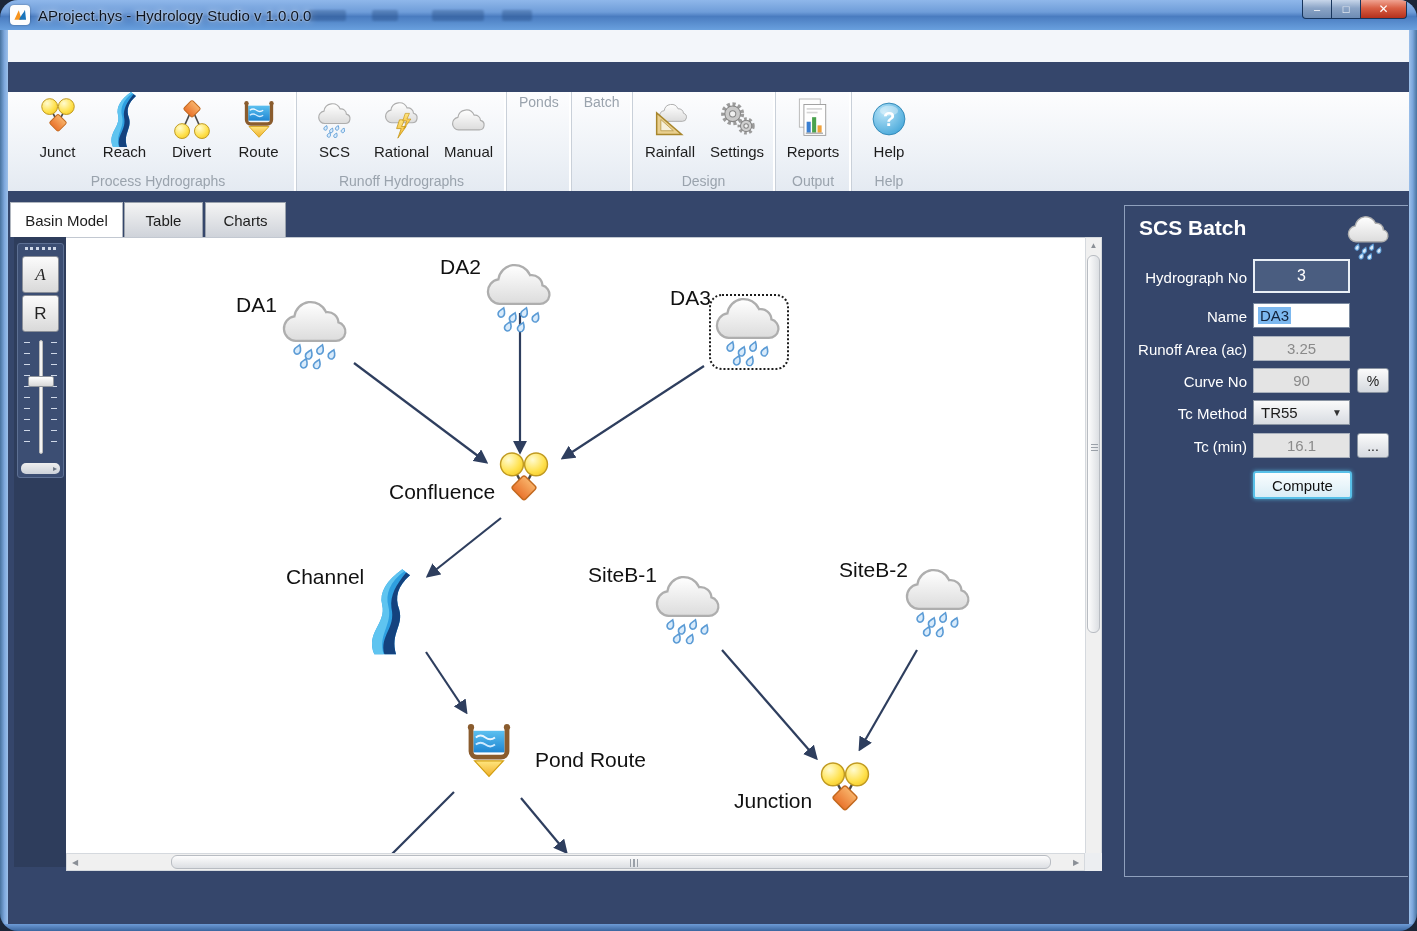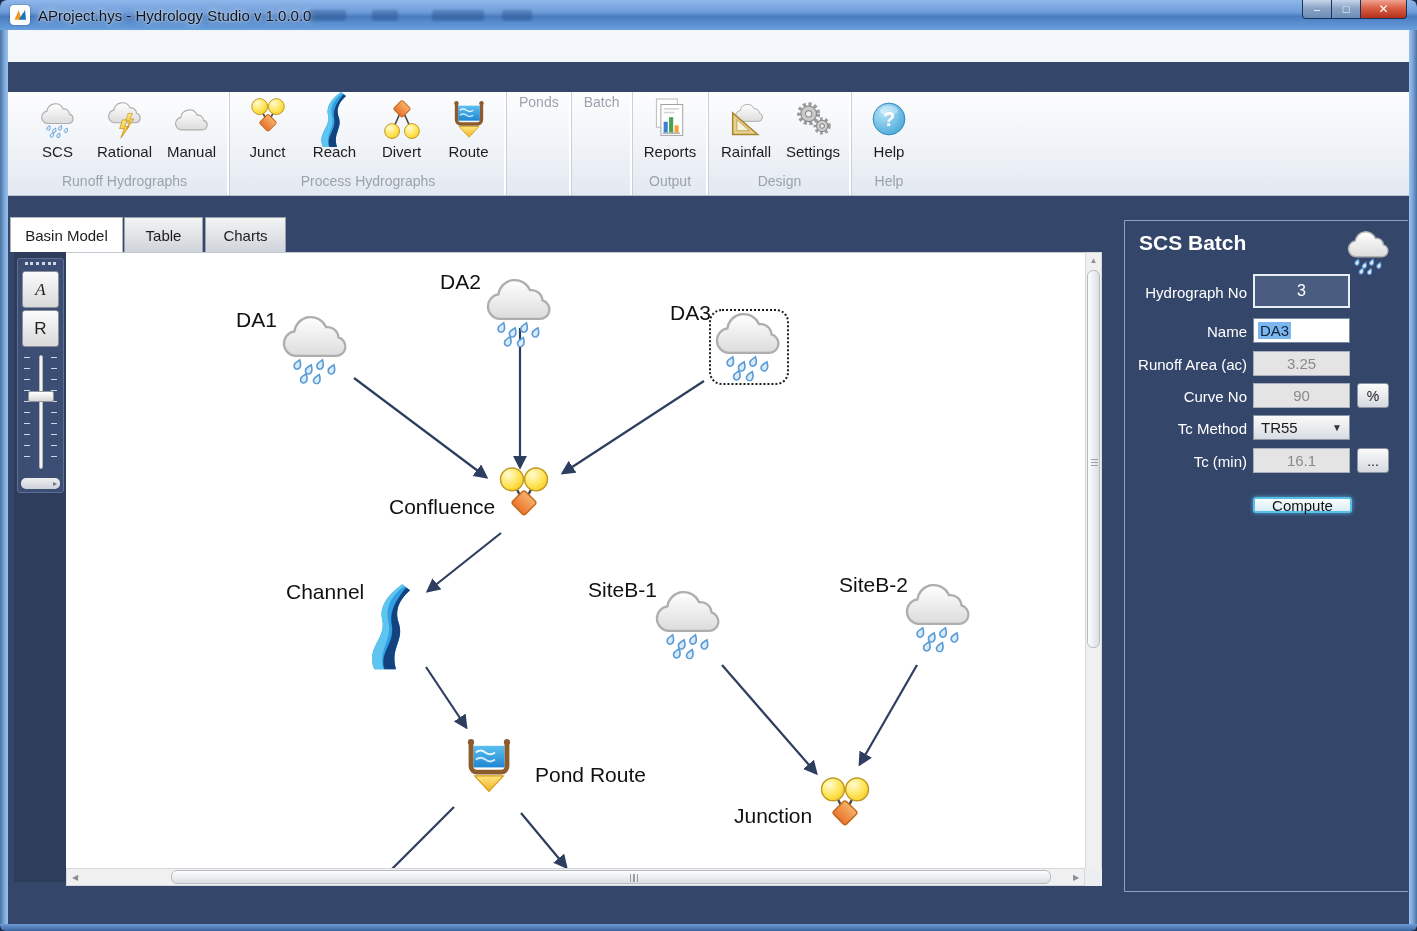--- a/index.html
+++ b/index.html
@@ -1,17 +1,17 @@
 <!DOCTYPE html>
 <html><head>
 <meta charset="utf-8">
 <style>
   html,body{margin:0;padding:0;background:#1b2638;font-family:"Liberation Sans",sans-serif;}
   *{box-sizing:border-box;}
-  .window{position:relative;width:1417px;height:931px;border-radius:2px;overflow:hidden;
+  .window{position:relative;width:1417px;height:931px;border-radius:18px;overflow:hidden;
     background:#35466b;box-shadow:inset 0 0 0 1px rgba(16,36,62,.9);}
   
   .titlebar{position:absolute;left:0;top:0;width:1417px;height:30px;
     background:linear-gradient(180deg,#8fb7ea 0%,#6f9dd9 40%,#4a7cc0 55%,#69a0de 100%);
     border-radius:7px 7px 0 0;display:flex;align-items:center;}
   .app-icon{width:20px;height:20px;margin:0 8px 0 10px;background:#fdfdfd;border-radius:4px;
     display:flex;align-items:center;justify-content:center;box-shadow:0 0 2px rgba(0,0,0,.4);}
   .title-text{font-size:15px;color:#0c1420;text-shadow:0 0 7px rgba(255,255,255,.95),0 0 2px rgba(255,255,255,.8);}
   .ghost{position:absolute;top:10px;height:11px;background:#1c4075;opacity:.32;border-radius:2px;filter:blur(1px);}
   .winbtns{position:absolute;right:10px;top:0;display:flex;}
@@ -43,21 +43,21 @@
     background:linear-gradient(180deg,#fdfdfe,#eef2f7 60%,#e3e9f1);border-bottom:1px solid #b9c2cc;
     display:flex;align-items:stretch;padding-left:12px;}
   .rgroup{display:flex;flex-direction:column;align-items:center;padding:0 4px;position:relative;}
   .rgroup + .rgroup{border-left:1px solid #c9d0d9;box-shadow:-2px 0 0 #ffffff;}
   .rbuttons{display:flex;flex:1;align-items:flex-start;padding-top:4px;}
   .rbtn{width:67px;display:flex;flex-direction:column;align-items:center;cursor:default;}
   .rbtn .ric{height:46px;display:flex;align-items:center;justify-content:center;}
   .rbtn .rlbl{font-size:15px;color:#1d1d1d;margin-top:1px;}
   .rgrouplbl{font-size:14px;color:#9aa3ad;padding:2px 8px 6px;white-space:nowrap;}
   
-  .content{position:absolute;left:0;top:176px;width:1401px;height:690px;background:#35466b;}
+  .content{position:absolute;left:0;top:161px;width:1401px;height:690px;background:#35466b;}
   .doctab{position:absolute;top:11px;height:35px;display:flex;align-items:center;justify-content:center;
     font-size:15px;color:#1d1d1d;border:1px solid #9aa2ad;border-bottom:none;
     background:linear-gradient(180deg,#f4f4f4,#cfd3da);cursor:default;}
   .doctab.active{background:#ffffff;z-index:3;border-color:#b0b6bf;}
   .navcol{position:absolute;left:6px;top:46px;width:52px;height:630px;background:#2e3d5c;}
   .canvas{position:absolute;left:58px;top:46px;width:1019px;height:616px;background:#ffffff;
     border-top:1px solid #c2c8d1;overflow:hidden;}
   .canvas svg.links{position:absolute;left:0;top:0;}
   .node{position:absolute;transform:translate(-50%,-50%);z-index:2;}
   .node-label{position:absolute;font-size:21px;color:#111;white-space:nowrap;z-index:3;}
@@ -108,23 +108,23 @@
   .pfield.highlight{height:34px;background:#4a5d80;border:2px solid #e9eff6;color:#fff;font-size:16px;}
   .pfield.white{height:25px;background:#ffffff;border:1px solid #7a8aa0;justify-content:flex-start;padding-left:4px;color:#12233c;}
   .pfield.white .sel{background:#7cb8ef;padding:0 2px;}
   .pfield.disabled{height:25px;background:#e4e4e4;border:1px solid #a8b0bc;color:#8a8a8a;}
   .pfield.dropdown{height:25px;background:linear-gradient(180deg,#fafafa,#d8dce2);border:1px solid #8a94a2;
     color:#1a1a1a;justify-content:space-between;padding:0 7px;}
   .pfield.dropdown .caret{font-size:10px;color:#333;}
   .pside{position:absolute;left:232px;width:32px;height:25px;border:1px solid #8a94a2;border-radius:3px;
     background:linear-gradient(180deg,#fbfbfb,#d5d9df);display:flex;align-items:center;justify-content:center;
     font-size:14px;color:#1a1a1a;}
-  .compute{position:absolute;left:128px;top:265px;width:99px;height:16px;border:2px solid #58c0e8;border-radius:3px;
+  .compute{position:absolute;left:128px;top:265px;width:99px;height:28px;border:2px solid #58c0e8;border-radius:3px;
     background:linear-gradient(180deg,#fafdfe,#d9edf6);font-size:15px;color:#111;
-    display:flex;align-items:center;justify-content:center;box-shadow:0 0 4px rgba(88,192,232,.8);margin-top:11px;}
+    display:flex;align-items:center;justify-content:center;box-shadow:0 0 4px rgba(88,192,232,.8);}
 </style>
 </head>
 <body>
 
 <svg width="0" height="0" style="position:absolute">
   <defs>
     <linearGradient id="gCloud" x1="0" y1="0" x2="0" y2="1">
         <stop offset="0" stop-color="#ffffff"></stop>
         <stop offset="1" stop-color="#dcdcdc"></stop>
       </linearGradient>
@@ -183,20 +183,73 @@
   <div class="frame-b"></div>
 
   <div class="client">
 
     <div class="ribbon-spacer"></div>
     <div class="ribbon-body" id="ribbon-body">
         <div class="rgroup">
           <div class="rbuttons">
             <div class="rbtn">
               <div class="ric">
+                <svg width="40" height="45" viewBox="0 0 48 54">
+                  <line x1="14" y1="12" x2="24" y2="31" stroke="#4a4a4a" stroke-width="2"></line>
+                  <line x1="34" y1="12" x2="24" y2="31" stroke="#4a4a4a" stroke-width="2"></line>
+                  <circle cx="14" cy="11.5" r="9.5" fill="url(#gBall)" stroke="#c09a22" stroke-width="1.2"></circle>
+                  <circle cx="34" cy="11.5" r="9.5" fill="url(#gBall)" stroke="#c09a22" stroke-width="1.2"></circle>
+                  <rect x="16.5" y="23.5" width="15" height="15" rx="2" transform="rotate(45 24 31)" fill="url(#gDiamond)" stroke="#c2691f" stroke-width="1.2"></rect>
+                </svg>
+              </div>
+              <div class="rlbl">Junct</div>
+            </div>
+            <div class="rbtn">
+              <div class="ric">
+                <svg width="40" height="56" viewBox="0 0 40 56">
+                  <path d="M8 56 C2 42 16 36 13 24 C11 16 16 8 26 1 L31 5 C23 12 21 19 24 27 C27 38 18 42 22 56 Z" fill="#2e9fe0"></path>
+                  <path d="M8 56 C2 42 16 36 13 24 C11 16 16 8 26 1 L27.5 2.2 C18 9 15 17 17 25 C20 37 10 43 14 56 Z" fill="#5fc4f0"></path>
+                  <path d="M14.5 56 C11 44 22 39 19 26 C18 18 22 11 28.5 3.2 L31 5 C23 12 21 19 24 27 C27 38 18 42 22 56 Z" fill="#14427e"></path>
+                </svg>
+              </div>
+              <div class="rlbl">Reach</div>
+            </div>
+            <div class="rbtn">
+              <div class="ric">
+                <svg width="40" height="43" viewBox="0 0 48 52">
+                  <line x1="24" y1="13" x2="12" y2="40" stroke="#4a4a4a" stroke-width="2"></line>
+                  <line x1="24" y1="13" x2="36" y2="40" stroke="#4a4a4a" stroke-width="2"></line>
+                  <rect x="16.5" y="5.5" width="15" height="15" rx="2" transform="rotate(45 24 13)" fill="url(#gDiamond)" stroke="#c2691f" stroke-width="1.2"></rect>
+                  <circle cx="12" cy="40" r="9" fill="url(#gBall)" stroke="#c09a22" stroke-width="1.2"></circle>
+                  <circle cx="36" cy="40" r="9" fill="url(#gBall)" stroke="#c09a22" stroke-width="1.2"></circle>
+                </svg>
+              </div>
+              <div class="rlbl">Divert</div>
+            </div>
+            <div class="rbtn">
+              <div class="ric">
+                <svg width="40" height="42" viewBox="0 0 48 50">
+                  <circle cx="9" cy="6" r="2.6" fill="#8a5c2e"></circle>
+                  <circle cx="39" cy="6" r="2.6" fill="#8a5c2e"></circle>
+                  <rect x="11" y="9" width="26" height="18" fill="url(#gWater)"></rect>
+                  <path d="M13 14.5 q4 -3 8 0 t8 0" stroke="#eaf6ff" stroke-width="1.6" fill="none"></path>
+                  <path d="M13 20.5 q4 -3 8 0 t8 0" stroke="#cfeaff" stroke-width="1.6" fill="none"></path>
+                  <path d="M9 6 L9 26 a5 5 0 0 0 5 5 h20 a5 5 0 0 0 5 -5 L39 6" stroke="#8a5c2e" stroke-width="4" fill="none"></path>
+                  <polygon points="12,34 36,34 24,47" fill="url(#gGold)" stroke="#d29e10" stroke-width="1"></polygon>
+                </svg>
+              </div>
+              <div class="rlbl">Route</div>
+            </div>
+          </div>
+          <div class="rgrouplbl">Process Hydrographs</div>
+        </div>
+        <div class="rgroup">
+          <div class="rbuttons">
+            <div class="rbtn">
+              <div class="ric">
                 <svg width="40" height="38" viewBox="0 0 48 46">
                   <path d="M11.5 28.5 a7.6 7.6 0 0 1 -0.8 -15.1 a10.2 10.2 0 0 1 19.5 -2.6 a6.6 6.6 0 0 1 7.6 6.3 a5.8 5.8 0 0 1 -1.6 11.4 z" fill="url(#gCloud)" stroke="#aeaeae" stroke-width="1.4"></path>
                   <path transform="translate(13 34) rotate(18)" d="M0 -3.2 C1.7 -0.8 2.2 0.9 1 2.2 C-0.3 3.4 -2.2 2.6 -2.3 0.8 C-2.4 -0.6 -1 -1.8 0 -3.2 Z" fill="#d9ebfb" stroke="#5b9bd5" stroke-width="1"></path>
                   <path transform="translate(20 37) rotate(18)" d="M0 -3.2 C1.7 -0.8 2.2 0.9 1 2.2 C-0.3 3.4 -2.2 2.6 -2.3 0.8 C-2.4 -0.6 -1 -1.8 0 -3.2 Z" fill="#d9ebfb" stroke="#5b9bd5" stroke-width="1"></path>
                   <path transform="translate(27 34) rotate(18)" d="M0 -3.2 C1.7 -0.8 2.2 0.9 1 2.2 C-0.3 3.4 -2.2 2.6 -2.3 0.8 C-2.4 -0.6 -1 -1.8 0 -3.2 Z" fill="#d9ebfb" stroke="#5b9bd5" stroke-width="1"></path>
                   <path transform="translate(34 37) rotate(18)" d="M0 -3.2 C1.7 -0.8 2.2 0.9 1 2.2 C-0.3 3.4 -2.2 2.6 -2.3 0.8 C-2.4 -0.6 -1 -1.8 0 -3.2 Z" fill="#d9ebfb" stroke="#5b9bd5" stroke-width="1"></path>
                   <path transform="translate(17 42.5) rotate(18)" d="M0 -3.2 C1.7 -0.8 2.2 0.9 1 2.2 C-0.3 3.4 -2.2 2.6 -2.3 0.8 C-2.4 -0.6 -1 -1.8 0 -3.2 Z" fill="#d9ebfb" stroke="#5b9bd5" stroke-width="1"></path>
                   <path transform="translate(25 43) rotate(18)" d="M0 -3.2 C1.7 -0.8 2.2 0.9 1 2.2 C-0.3 3.4 -2.2 2.6 -2.3 0.8 C-2.4 -0.6 -1 -1.8 0 -3.2 Z" fill="#d9ebfb" stroke="#5b9bd5" stroke-width="1"></path>
                 </svg>
               </div>
@@ -219,127 +272,74 @@
                 <svg width="40" height="27" viewBox="0 0 48 32">
                   <path d="M11.5 28.5 a7.6 7.6 0 0 1 -0.8 -15.1 a10.2 10.2 0 0 1 19.5 -2.6 a6.6 6.6 0 0 1 7.6 6.3 a5.8 5.8 0 0 1 -1.6 11.4 z" fill="url(#gCloud)" stroke="#aeaeae" stroke-width="1.4"></path>
                 </svg>
               </div>
               <div class="rlbl">Manual</div>
             </div>
           </div>
           <div class="rgrouplbl">Runoff Hydrographs</div>
         </div>
         <div class="rgroup">
+          <div class="rgrouplbl">Ponds</div>
+        </div>
+        <div class="rgroup">
+          <div class="rgrouplbl">Batch</div>
+        </div>
+        <div class="rgroup">
           <div class="rbuttons">
             <div class="rbtn">
               <div class="ric">
-                <svg width="40" height="45" viewBox="0 0 48 54">
-                  <line x1="14" y1="12" x2="24" y2="31" stroke="#4a4a4a" stroke-width="2"></line>
-                  <line x1="34" y1="12" x2="24" y2="31" stroke="#4a4a4a" stroke-width="2"></line>
-                  <circle cx="14" cy="11.5" r="9.5" fill="url(#gBall)" stroke="#c09a22" stroke-width="1.2"></circle>
-                  <circle cx="34" cy="11.5" r="9.5" fill="url(#gBall)" stroke="#c09a22" stroke-width="1.2"></circle>
-                  <rect x="16.5" y="23.5" width="15" height="15" rx="2" transform="rotate(45 24 31)" fill="url(#gDiamond)" stroke="#c2691f" stroke-width="1.2"></rect>
-                </svg>
-              </div>
-              <div class="rlbl">Junct</div>
-            </div>
-            <div class="rbtn">
-              <div class="ric">
-                <svg width="40" height="56" viewBox="0 0 40 56">
-                  <path d="M8 56 C2 42 16 36 13 24 C11 16 16 8 26 1 L31 5 C23 12 21 19 24 27 C27 38 18 42 22 56 Z" fill="#2e9fe0"></path>
-                  <path d="M8 56 C2 42 16 36 13 24 C11 16 16 8 26 1 L27.5 2.2 C18 9 15 17 17 25 C20 37 10 43 14 56 Z" fill="#5fc4f0"></path>
-                  <path d="M14.5 56 C11 44 22 39 19 26 C18 18 22 11 28.5 3.2 L31 5 C23 12 21 19 24 27 C27 38 18 42 22 56 Z" fill="#14427e"></path>
-                </svg>
-              </div>
-              <div class="rlbl">Reach</div>
-            </div>
-            <div class="rbtn">
-              <div class="ric">
-                <svg width="40" height="43" viewBox="0 0 48 52">
-                  <line x1="24" y1="13" x2="12" y2="40" stroke="#4a4a4a" stroke-width="2"></line>
-                  <line x1="24" y1="13" x2="36" y2="40" stroke="#4a4a4a" stroke-width="2"></line>
-                  <rect x="16.5" y="5.5" width="15" height="15" rx="2" transform="rotate(45 24 13)" fill="url(#gDiamond)" stroke="#c2691f" stroke-width="1.2"></rect>
-                  <circle cx="12" cy="40" r="9" fill="url(#gBall)" stroke="#c09a22" stroke-width="1.2"></circle>
-                  <circle cx="36" cy="40" r="9" fill="url(#gBall)" stroke="#c09a22" stroke-width="1.2"></circle>
-                </svg>
-              </div>
-              <div class="rlbl">Divert</div>
-            </div>
-            <div class="rbtn">
-              <div class="ric">
-                <svg width="40" height="42" viewBox="0 0 48 50">
-                  <circle cx="9" cy="6" r="2.6" fill="#8a5c2e"></circle>
-                  <circle cx="39" cy="6" r="2.6" fill="#8a5c2e"></circle>
-                  <rect x="11" y="9" width="26" height="18" fill="url(#gWater)"></rect>
-                  <path d="M13 14.5 q4 -3 8 0 t8 0" stroke="#eaf6ff" stroke-width="1.6" fill="none"></path>
-                  <path d="M13 20.5 q4 -3 8 0 t8 0" stroke="#cfeaff" stroke-width="1.6" fill="none"></path>
-                  <path d="M9 6 L9 26 a5 5 0 0 0 5 5 h20 a5 5 0 0 0 5 -5 L39 6" stroke="#8a5c2e" stroke-width="4" fill="none"></path>
-                  <polygon points="12,34 36,34 24,47" fill="url(#gGold)" stroke="#d29e10" stroke-width="1"></polygon>
-                </svg>
-              </div>
-              <div class="rlbl">Route</div>
-            </div>
-          </div>
-          <div class="rgrouplbl">Process Hydrographs</div>
-        </div>
-        <div class="rgroup">
-          <div class="rgrouplbl">Ponds</div>
-        </div>
-        <div class="rgroup">
-          <div class="rgrouplbl">Batch</div>
+                <svg width="40" height="37" viewBox="0 0 48 44">
+                  <g transform="translate(8 0) scale(0.85)">
+                    <path d="M11.5 28.5 a7.6 7.6 0 0 1 -0.8 -15.1 a10.2 10.2 0 0 1 19.5 -2.6 a6.6 6.6 0 0 1 7.6 6.3 a5.8 5.8 0 0 1 -1.6 11.4 z" fill="url(#gCloud)" stroke="#aeaeae" stroke-width="1.4"></path>
+                  </g>
+                  <polygon points="8,40 38,40 8,14" fill="#e9cf8f" stroke="#a8862c" stroke-width="1.8"></polygon>
+                  <polygon points="13,35.5 28,35.5 13,22" fill="#f7f0da" stroke="#b89a4a" stroke-width="1"></polygon>
+                </svg>
+              </div>
+              <div class="rlbl">Rainfall</div>
+            </div>
+            <div class="rbtn">
+              <div class="ric">
+                <svg width="40" height="40" viewBox="0 0 46 46">
+                  <circle cx="18" cy="17" r="10.5" fill="none" stroke="#9b9b9b" stroke-width="5.5" stroke-dasharray="3.4 2.72"></circle>
+                  <circle cx="18" cy="17" r="9" fill="#c9c9c9" stroke="#868686" stroke-width="1.2"></circle>
+                  <circle cx="18" cy="17" r="3.6" fill="#f0f0f0" stroke="#868686" stroke-width="1.2"></circle>
+                  <circle cx="33.5" cy="31" r="7.5" fill="none" stroke="#9b9b9b" stroke-width="4.8" stroke-dasharray="2.9 2.47"></circle>
+                  <circle cx="33.5" cy="31" r="6.5" fill="#cfcfcf" stroke="#868686" stroke-width="1.2"></circle>
+                  <circle cx="33.5" cy="31" r="2.6" fill="#f0f0f0" stroke="#868686" stroke-width="1.2"></circle>
+                </svg>
+              </div>
+              <div class="rlbl">Settings</div>
+            </div>
+          </div>
+          <div class="rgrouplbl">Design</div>
         </div>
         <div class="rgroup">
           <div class="rbuttons">
             <div class="rbtn">
               <div class="ric">
                 <svg width="40" height="44" viewBox="0 0 44 48">
                   <rect x="7" y="2" width="23" height="31" fill="#fdfdfd" stroke="#b5b5b5"></rect>
                   <rect x="12" y="8" width="24" height="34" fill="#ffffff" stroke="#9a9a9a"></rect>
                   <rect x="15" y="12" width="17" height="1.8" fill="#d6d6d6"></rect>
                   <rect x="15" y="16" width="12" height="1.8" fill="#d6d6d6"></rect>
                   <rect x="15" y="27" width="4.5" height="12" fill="#3a7fd2"></rect>
                   <rect x="21" y="22" width="4.5" height="17" fill="#4aa24e"></rect>
                   <rect x="27" y="31" width="4.5" height="8" fill="#f0a13a"></rect>
                   <rect x="14" y="39" width="19" height="1.2" fill="#9a9a9a"></rect>
                 </svg>
               </div>
               <div class="rlbl">Reports</div>
             </div>
           </div>
           <div class="rgrouplbl">Output</div>
-        </div>
-        <div class="rgroup">
-          <div class="rbuttons">
-            <div class="rbtn">
-              <div class="ric">
-                <svg width="40" height="37" viewBox="0 0 48 44">
-                  <g transform="translate(8 0) scale(0.85)">
-                    <path d="M11.5 28.5 a7.6 7.6 0 0 1 -0.8 -15.1 a10.2 10.2 0 0 1 19.5 -2.6 a6.6 6.6 0 0 1 7.6 6.3 a5.8 5.8 0 0 1 -1.6 11.4 z" fill="url(#gCloud)" stroke="#aeaeae" stroke-width="1.4"></path>
-                  </g>
-                  <polygon points="8,40 38,40 8,14" fill="#e9cf8f" stroke="#a8862c" stroke-width="1.8"></polygon>
-                  <polygon points="13,35.5 28,35.5 13,22" fill="#f7f0da" stroke="#b89a4a" stroke-width="1"></polygon>
-                </svg>
-              </div>
-              <div class="rlbl">Rainfall</div>
-            </div>
-            <div class="rbtn">
-              <div class="ric">
-                <svg width="40" height="40" viewBox="0 0 46 46">
-                  <circle cx="18" cy="17" r="10.5" fill="none" stroke="#9b9b9b" stroke-width="5.5" stroke-dasharray="3.4 2.72"></circle>
-                  <circle cx="18" cy="17" r="9" fill="#c9c9c9" stroke="#868686" stroke-width="1.2"></circle>
-                  <circle cx="18" cy="17" r="3.6" fill="#f0f0f0" stroke="#868686" stroke-width="1.2"></circle>
-                  <circle cx="33.5" cy="31" r="7.5" fill="none" stroke="#9b9b9b" stroke-width="4.8" stroke-dasharray="2.9 2.47"></circle>
-                  <circle cx="33.5" cy="31" r="6.5" fill="#cfcfcf" stroke="#868686" stroke-width="1.2"></circle>
-                  <circle cx="33.5" cy="31" r="2.6" fill="#f0f0f0" stroke="#868686" stroke-width="1.2"></circle>
-                </svg>
-              </div>
-              <div class="rlbl">Settings</div>
-            </div>
-          </div>
-          <div class="rgrouplbl">Design</div>
         </div>
         <div class="rgroup">
           <div class="rbuttons">
             <div class="rbtn">
               <div class="ric">
                 <svg width="40" height="40" viewBox="0 0 44 44">
                   <circle cx="22" cy="22" r="17.5" fill="url(#gHelp)" stroke="#2d84b4"></circle>
                   <ellipse cx="22" cy="13" rx="10" ry="5.5" fill="#ffffff" opacity="0.35"></ellipse>
                   <text x="22" y="30" text-anchor="middle" font-family="Liberation Sans, sans-serif" font-size="22" font-weight="bold" fill="#ffffff">?</text>
                 </svg>

